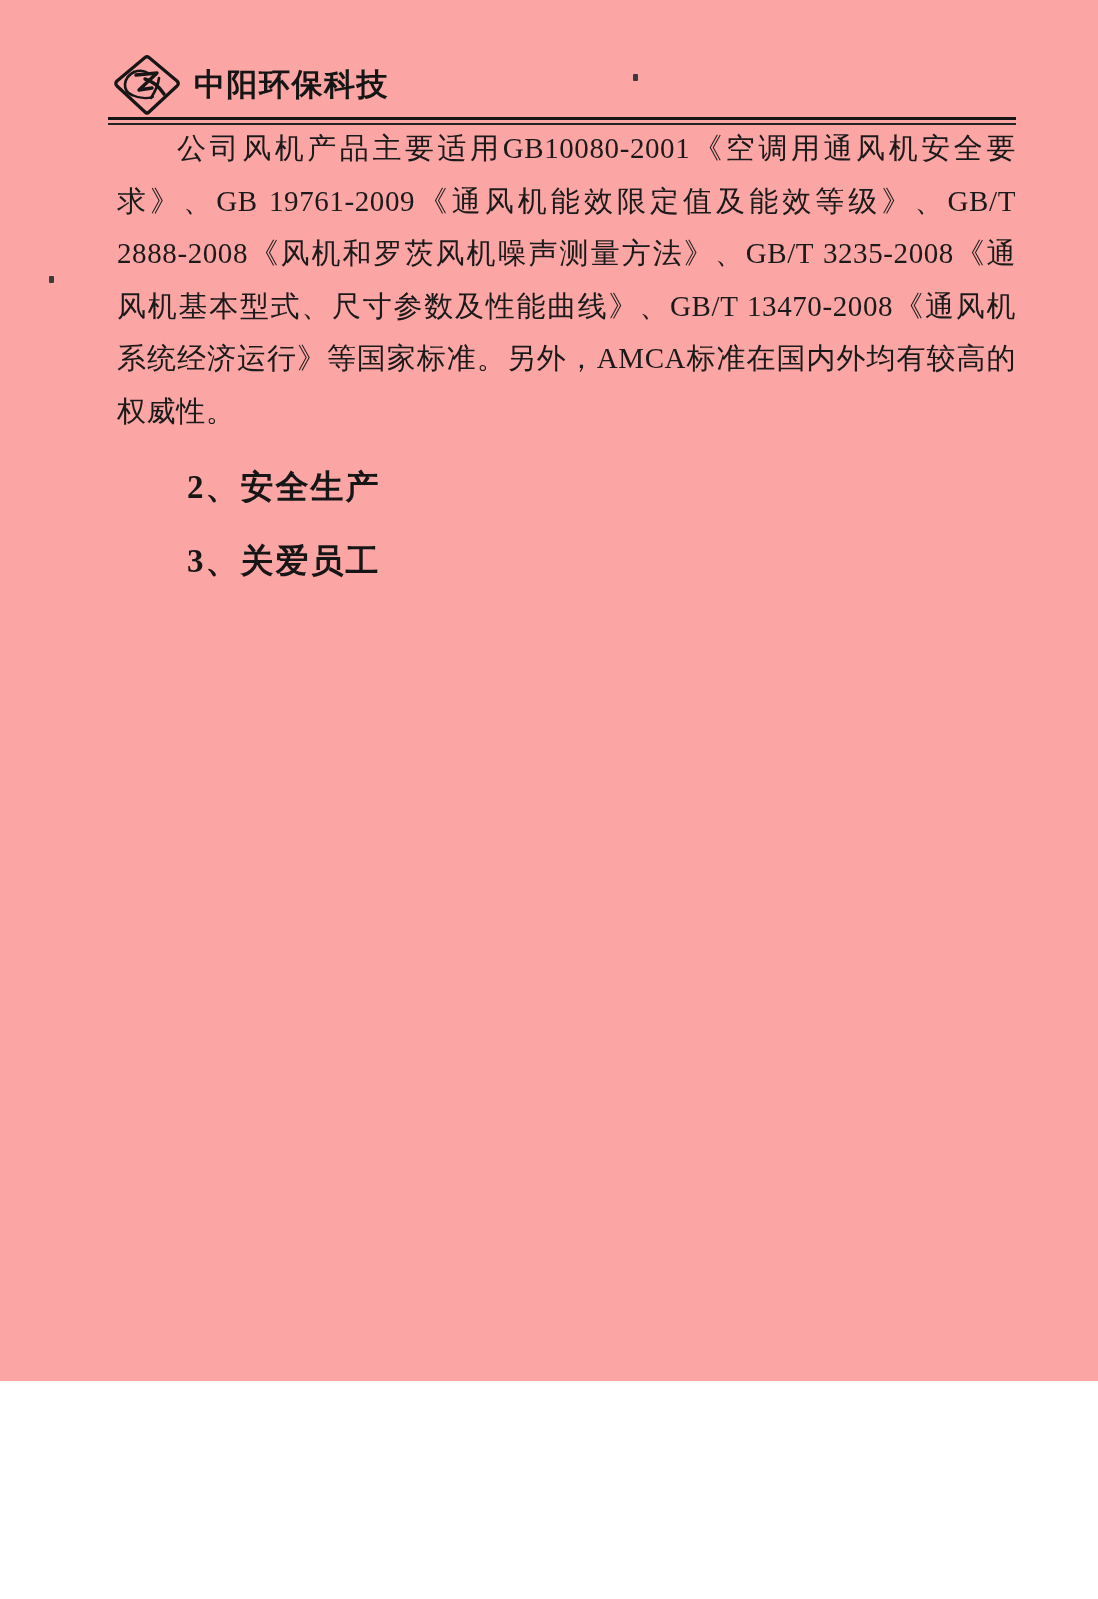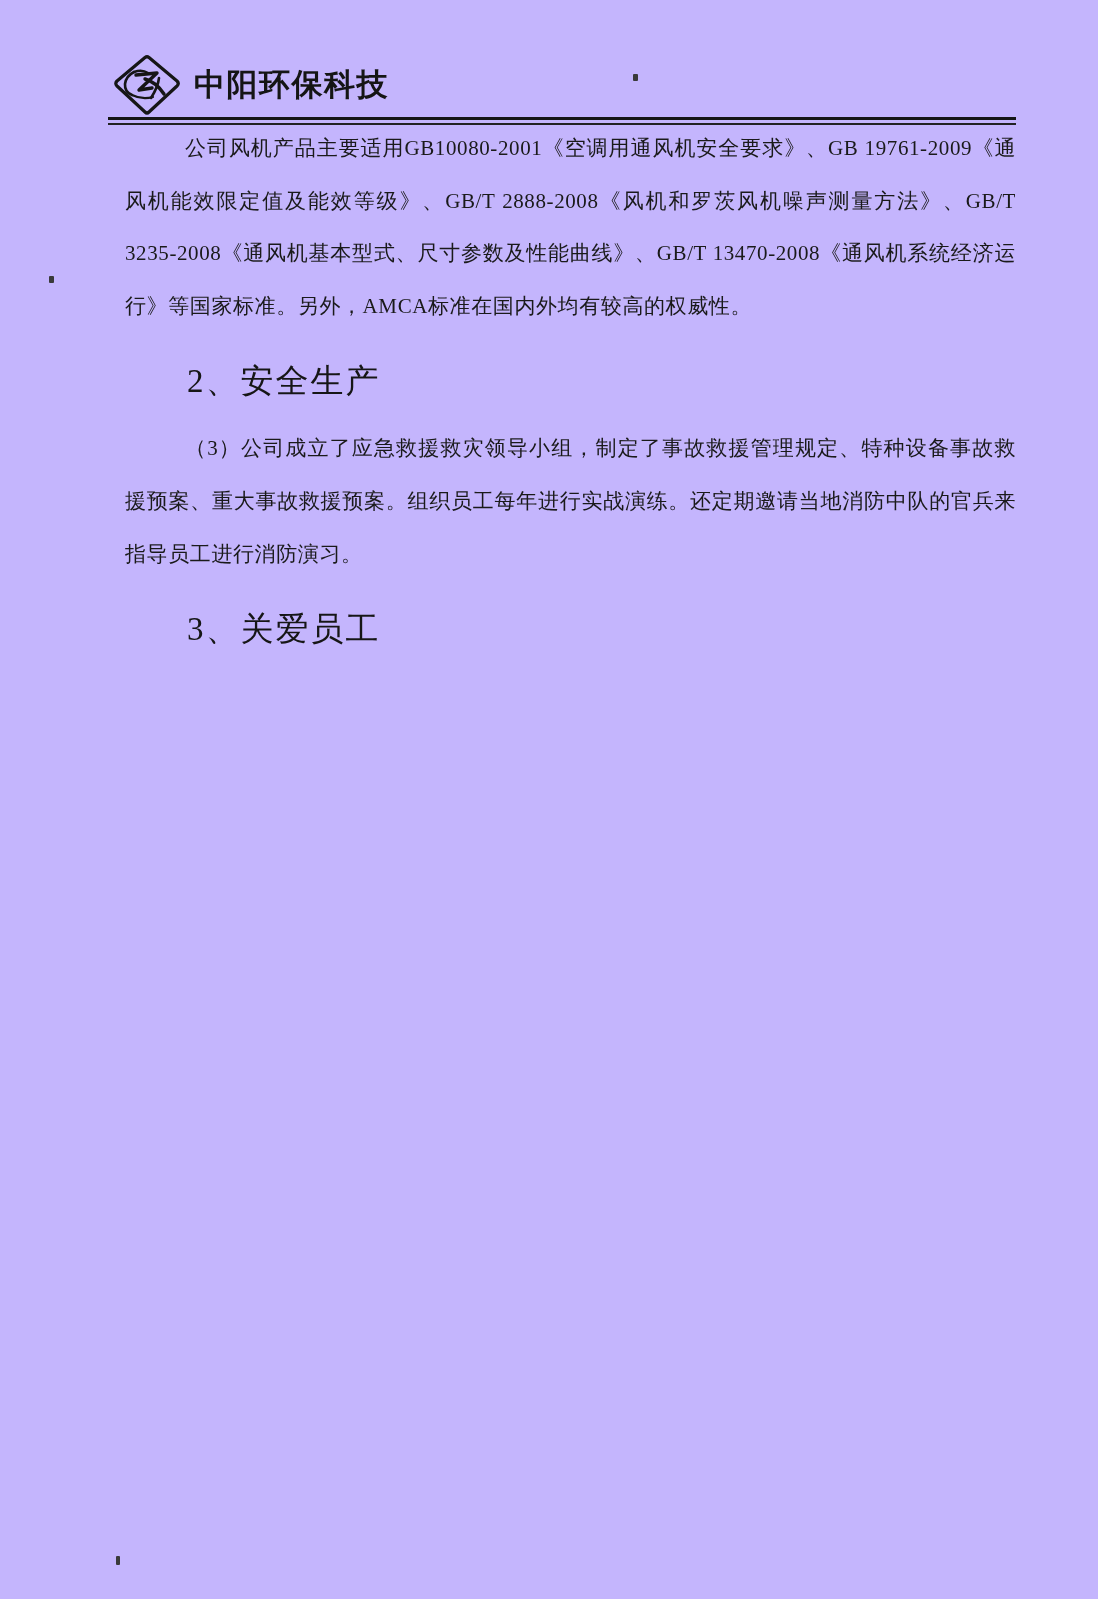--- a/index.html
+++ b/index.html
@@ -3,22 +3,22 @@
 <meta charset="utf-8">
 <style>
   html, body {
     margin: 0;
     padding: 0;
     background: #ffffff;
   }
   .page {
     position: relative;
     width: 1098px;
-    height: 1599px;
-    background: #c4b5fd;
+    height: 1381px;
+    background: #fca5a5;
     overflow: hidden;
     color: #161616;
   }
 
   
   .header {
     position: absolute;
     left: 112px;
     top: 54px;
     display: flex;
@@ -51,35 +51,35 @@
 
   
   .content {
     position: absolute;
     left: 113px;
     top: 122px;
     width: 903px;
     font-family: "Liberation Serif", "DejaVu Serif", serif;
   }
   .para {
-    margin: 13px 0 0 12px;
-    font-size: 21px;
+    margin: 13px 0 0 4px;
+    font-size: 29px;
     line-height: 52.6px;
     letter-spacing: 0.6px;
     text-align: justify;
     text-justify: inter-character;
     text-indent: 60px;
     color: #1a1a1a;
   }
   .para:first-child { margin-top: 0; }
   .heading {
     margin: 24px 0 16px 0;
     font-size: 33px;
     line-height: 50px;
-    font-weight: 400;
+    font-weight: 700;
     letter-spacing: 2px;
     text-indent: 74px;
     color: #161616;
   }
 
   
   .speck {
     position: absolute;
     background: #3a3a3a;
     border-radius: 1px;
@@ -115,21 +115,20 @@
   <div class="rule"></div>
 
   <main class="content">
     <p class="para">公司风机产品主要适用GB10080-2001《空调用通风机安全要求》、GB 19761-2009《通风机能效限定值及能效等级》、GB/T 2888-2008《风机和罗茨风机噪声测量方法》、GB/T 3235-2008《通风机基本型式、尺寸参数及性能曲线》、GB/T 13470-2008《通风机系统经济运行》等国家标准。另外，AMCA标准在国内外均有较高的权威性。</p>
 
     <h2 class="heading">2、安全生产</h2>
 
 
 
 
-    <p class="para">（3）公司成立了应急救援救灾领导小组，制定了事故救援管理规定、特种设备事故救援预案、重大事故救援预案。组织员工每年进行实战演练。还定期邀请当地消防中队的官兵来指导员工进行消防演习。</p>
 
     <h2 class="heading">3、关爱员工</h2>
   </main>
 
   <span class="speck speck-1"></span>
   <span class="speck speck-2"></span>
   <span class="speck speck-3"></span>
 
 </div>
 

